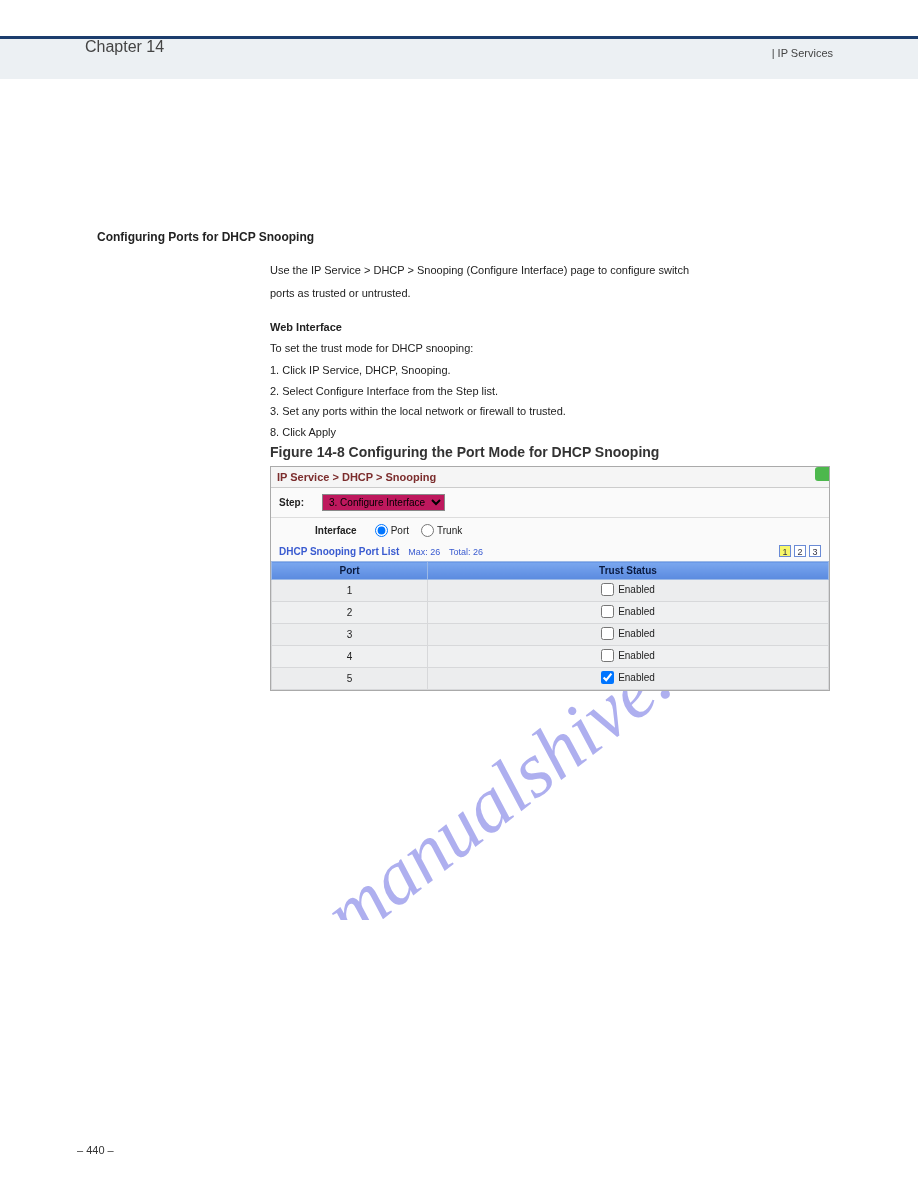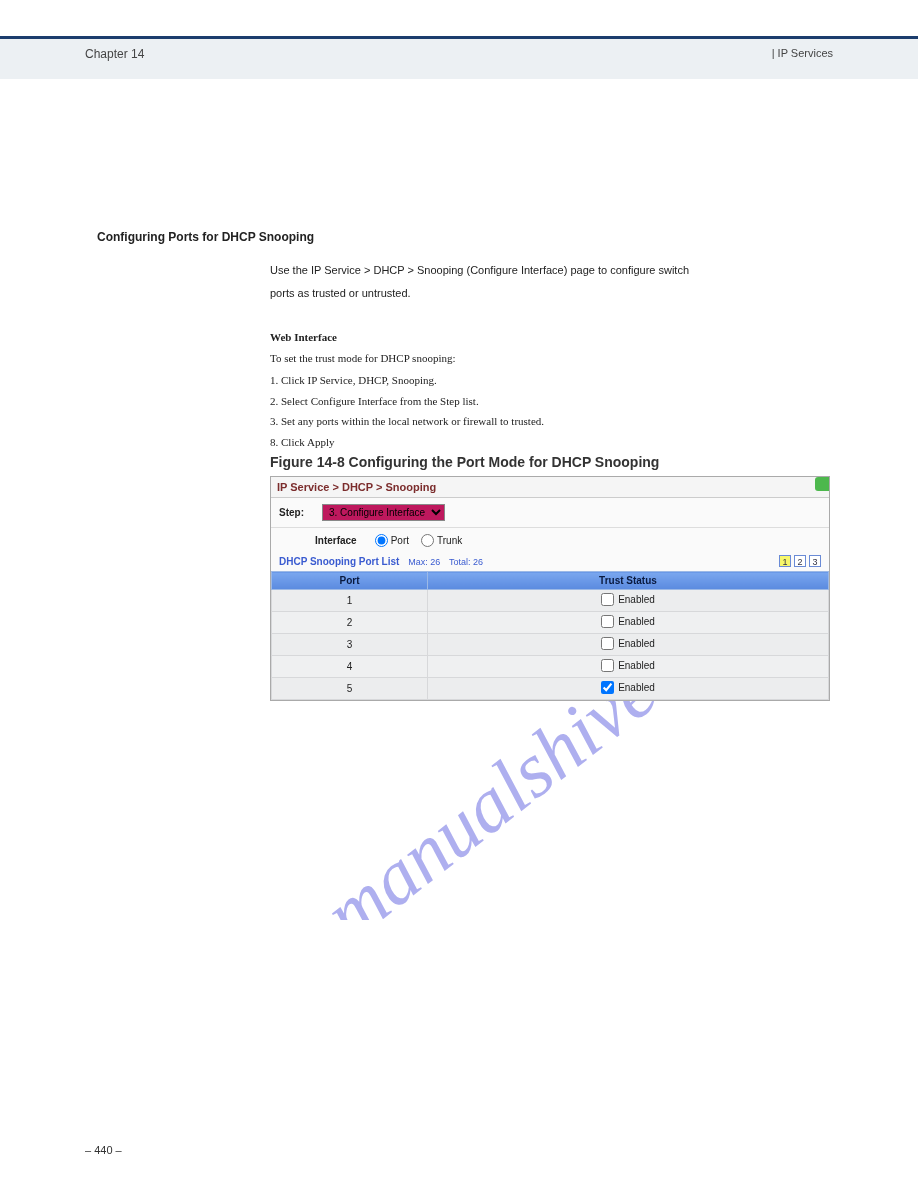--- a/index.html
+++ b/index.html
@@ -25,23 +25,23 @@
   .content {
     position: absolute;
     top: 120px;
     left: 85px;
     width: 750px;
     font-size: 12px;
     color: #222;
   }
   .chapter-label {
     position: absolute;
-    top: 47px;
+    top: 38px;
     left: 85px;
-    font-size: 12px;
+    font-size: 16px;
     color: #444;
   }
   .chapter-title {
     position: absolute;
     top: 47px;
     right: 85px;
     font-size: 11px;
     color: #444;
     text-align: right;
   }
@@ -168,21 +168,21 @@
     position: absolute;
     top: 300px;
     left: 120px;
     width: 700px;
     height: 620px;
     pointer-events: none;
   }
   .footer-page {
     position: absolute;
     bottom: 32px;
-    left: 85px;
+    left: 77px;
     font-size: 11px;
     color: #333;
   }
 </style>
 </head>
 <body>
 
 <div class="top-bar"></div>
 <div class="header-band"></div>
 
@@ -193,21 +193,21 @@
   <text x="50" y="500" transform="rotate(-38 350 310)" font-family="Georgia, 'Times New Roman', serif" font-style="italic" font-size="78" fill="#8b8de8" fill-opacity="0.7">manualshive.com</text>
 </svg>
 
 <div class="content">
 
   <div class="section-title">Configuring Ports for DHCP Snooping</div>
 
   <div class="intro">Use the IP Service &gt; DHCP &gt; Snooping (Configure Interface) page to configure switch</div>
   <div class="intro">ports as trusted or untrusted.</div>
 
-  <div class="steps" style="margin-top:28px;font-family:Liberation Serif, serif;">
+  <div class="steps" style="margin-top:18px;">
     <div style="font-weight:bold; font-size:11px; margin-bottom:4px;">Web Interface</div>
     <div style="margin-bottom:6px;">To set the trust mode for DHCP snooping:</div>
     <ol>
       <li>1.  Click IP Service, DHCP, Snooping.</li>
       <li>2.  Select Configure Interface from the Step list.</li>
       <li>3.  Set any ports within the local network or firewall to trusted.</li>
       <li>8.  Click Apply</li>
     </ol>
   </div>
 

